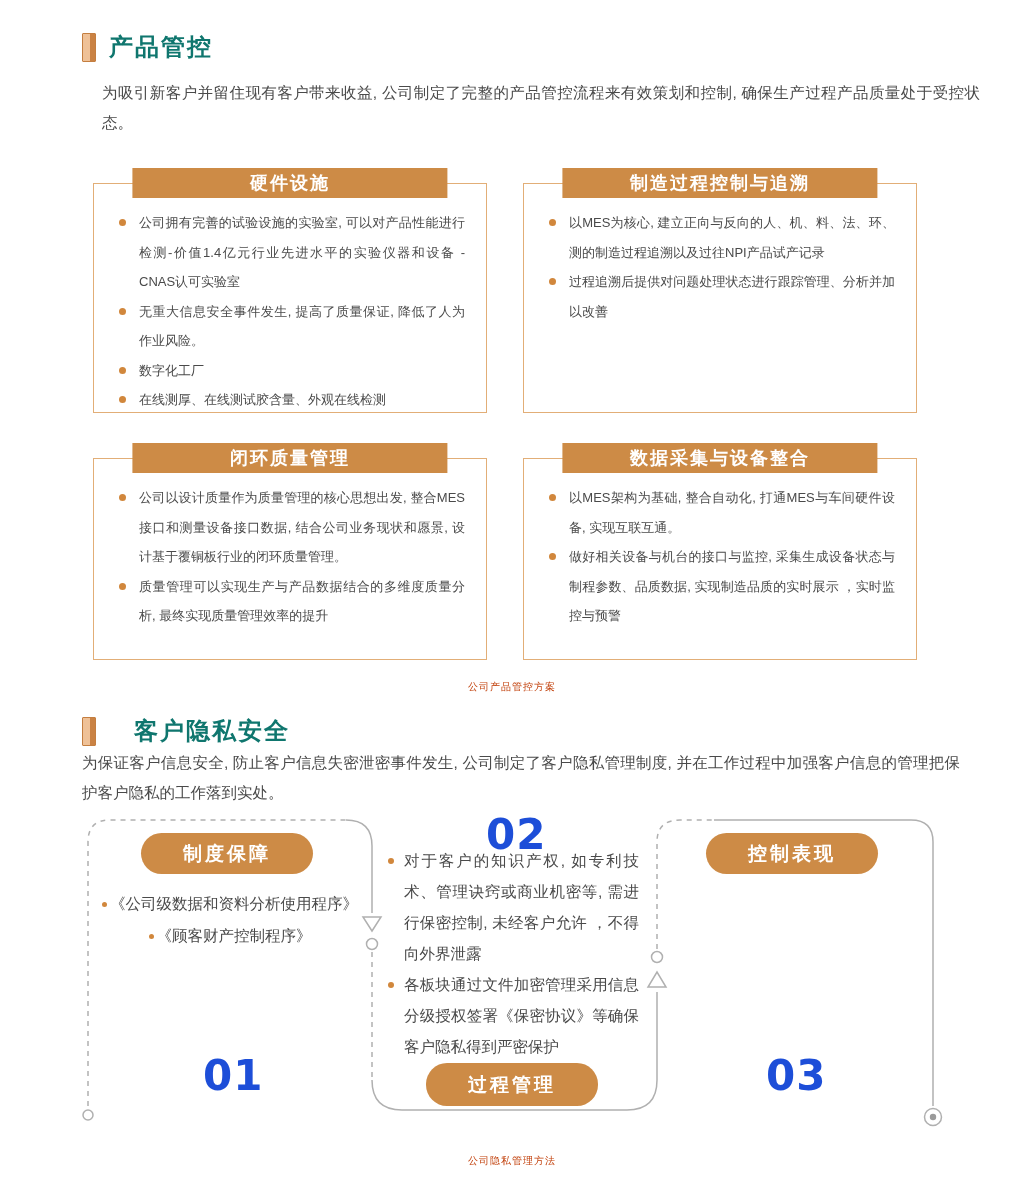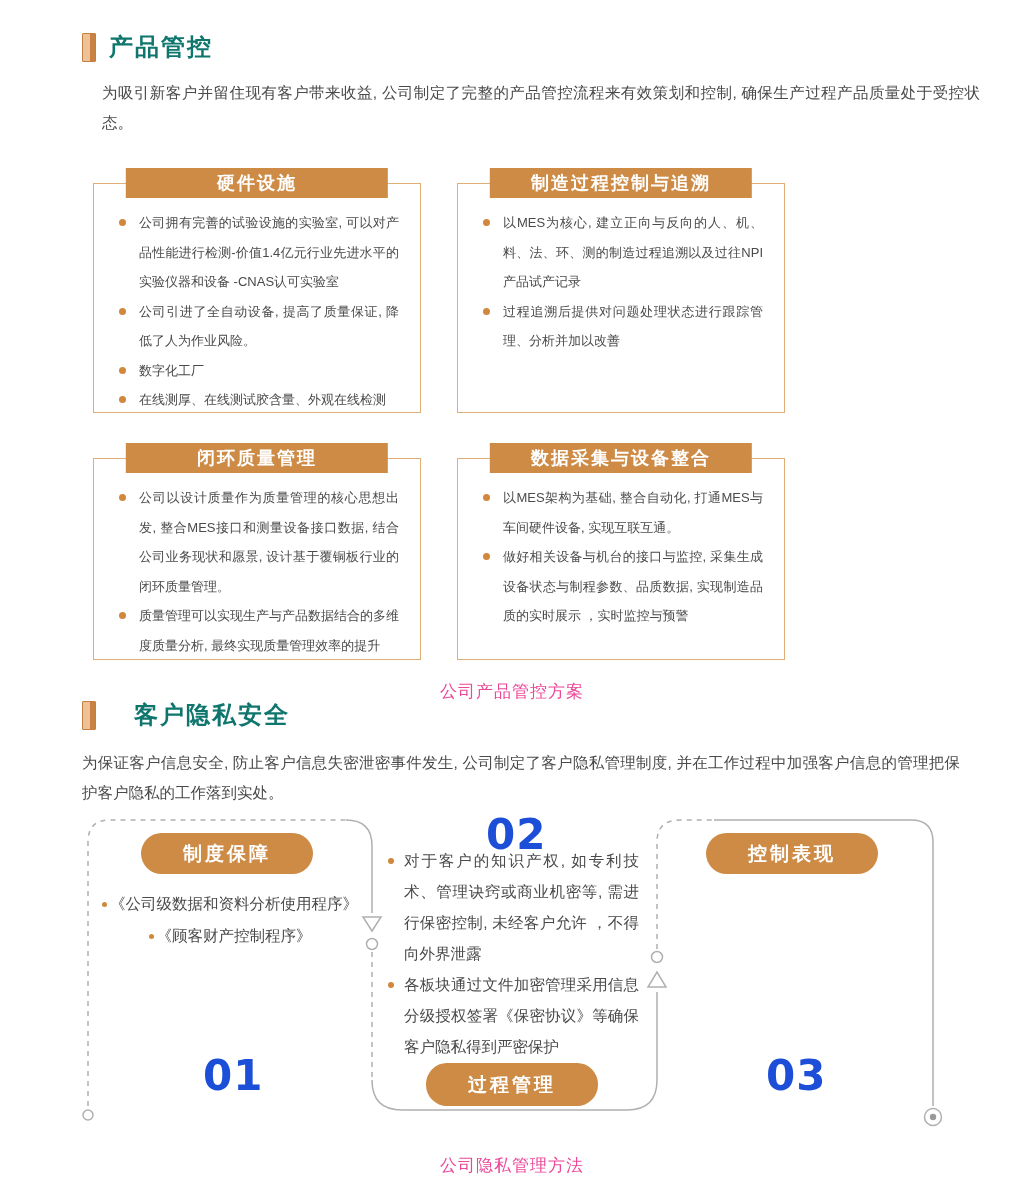--- a/index.html
+++ b/index.html
@@ -8,32 +8,32 @@
 
   
   .sec-title{position:absolute;left:82px;display:flex;align-items:center;gap:13px;}
   .bar-icon{width:14px;height:29px;box-sizing:border-box;border:1px solid #C47E40;border-radius:1px;
     background:linear-gradient(90deg,#EFC197 0 55%,#CA8243 55% 100%);}
   .sec-title .t{font-size:24px;font-weight:bold;color:#0f766e;letter-spacing:2px;}
 
   .intro{position:absolute;left:82px;width:878px;font-size:15.5px;line-height:30px;color:#4A4A4A;text-align:justify;}
 
   
-  .cards{position:absolute;left:93px;top:168px;width:692px;display:grid;
+  .cards{position:absolute;left:93px;top:168px;width:824px;display:grid;
     grid-template-columns:1fr 1fr;column-gap:36px;row-gap:30px;grid-template-rows:245px 217px;}
   .card-wrap{position:relative;padding-top:15px;height:100%;box-sizing:border-box;}
   .card{border:1.5px solid #E2AE77;height:100%;box-sizing:border-box;padding:24px 21px 8px 21px;background:#fff;}
   .card-title{position:absolute;top:0;left:50%;transform:translateX(-50%);width:80%;height:30px;
     background:#CD8B46;color:#ffffff;font-size:18px;font-weight:bold;letter-spacing:2px;
     display:flex;align-items:center;justify-content:center;z-index:2;}
   .card ul{margin:0;padding:0;list-style:none;}
   .card li{position:relative;padding-left:24px;font-size:13px;line-height:29.5px;color:#4A4A4A;text-align:justify;}
   .card li::before{content:"";position:absolute;left:4px;top:11px;width:7px;height:7px;border-radius:50%;background:#D1873C;}
 
-  .caption{position:absolute;left:0;width:100%;text-align:center;font-size:17px;color:#ec4899;letter-spacing:1px;}
+  .caption{position:absolute;left:0;width:100%;text-align:center;font-size:10px;color:#c2410c;letter-spacing:1px;}
 
   
   .deco{position:absolute;left:0;top:0;pointer-events:none;}
   .pill{position:absolute;height:41px;border-radius:21px;background:#CD8B46;color:#fff;
     font-size:19px;font-weight:bold;letter-spacing:3px;display:flex;align-items:center;justify-content:center;z-index:3;}
   .pill-institution{left:141px;top:833px;width:172px;}
   .pill-control{left:706px;top:833px;width:172px;}
   .pill-process{left:426px;top:1063px;width:172px;height:43px;}
 
   .step-num{position:absolute;font-size:42px;font-weight:bold;color:#1d4ed8;
@@ -64,21 +64,21 @@
 
   <div class="intro" style="top:78px;margin-left:20px;">为吸引新客户并留住现有客户带来收益, 公司制定了完整的产品管控流程来有效策划和控制, 确保生产过程产品质量处于受控状态。</div>
 
   <div class="cards">
 
     <div class="card-wrap">
       <div class="card-title">硬件设施</div>
       <div class="card">
         <ul>
           <li>公司拥有完善的试验设施的实验室, 可以对产品性能进行检测-价值1.4亿元行业先进水平的实验仪器和设备 -CNAS认可实验室</li>
-          <li>公司引进了全自动设备, 提高了质量保证, 降低了人为作业风险。</li>
+          <li>无重大信息安全事件发生, 提高了质量保证, 降低了人为作业风险。</li>
           <li>数字化工厂</li>
           <li>在线测厚、在线测试胶含量、外观在线检测</li>
         </ul>
       </div>
     </div>
 
     <div class="card-wrap">
       <div class="card-title">制造过程控制与追溯</div>
       <div class="card">
         <ul>
@@ -105,21 +105,21 @@
           <li>以MES架构为基础, 整合自动化, 打通MES与车间硬件设备, 实现互联互通。</li>
           <li>做好相关设备与机台的接口与监控, 采集生成设备状态与制程参数、品质数据, 实现制造品质的实时展示 ，实时监控与预警</li>
         </ul>
       </div>
     </div>
 
   </div>
 
   <div class="caption" style="top:680px;">公司产品管控方案</div>
 
-  <div class="sec-title" style="top:699px;gap:38px;">
+  <div class="sec-title" style="top:715px;gap:38px;">
     <span class="bar-icon"></span>
     <span class="t">客户隐私安全</span>
   </div>
 
   <div class="intro" style="top:748px;">为保证客户信息安全, 防止客户信息失密泄密事件发生, 公司制定了客户隐私管理制度, 并在工作过程中加强客户信息的管理把保护客户隐私的工作落到实处。</div>
 
   <svg class="deco" width="1024" height="1198" viewBox="0 0 1024 1198">
     <g stroke="#B0B0B0" stroke-width="1.5" fill="none">
       <path d="M 88 1106 L 88 842 Q 88 820 110 820 L 346 820" stroke-dasharray="5 5"></path>
       <path d="M 346 820 Q 372 820 372 846 L 372 913"></path>

